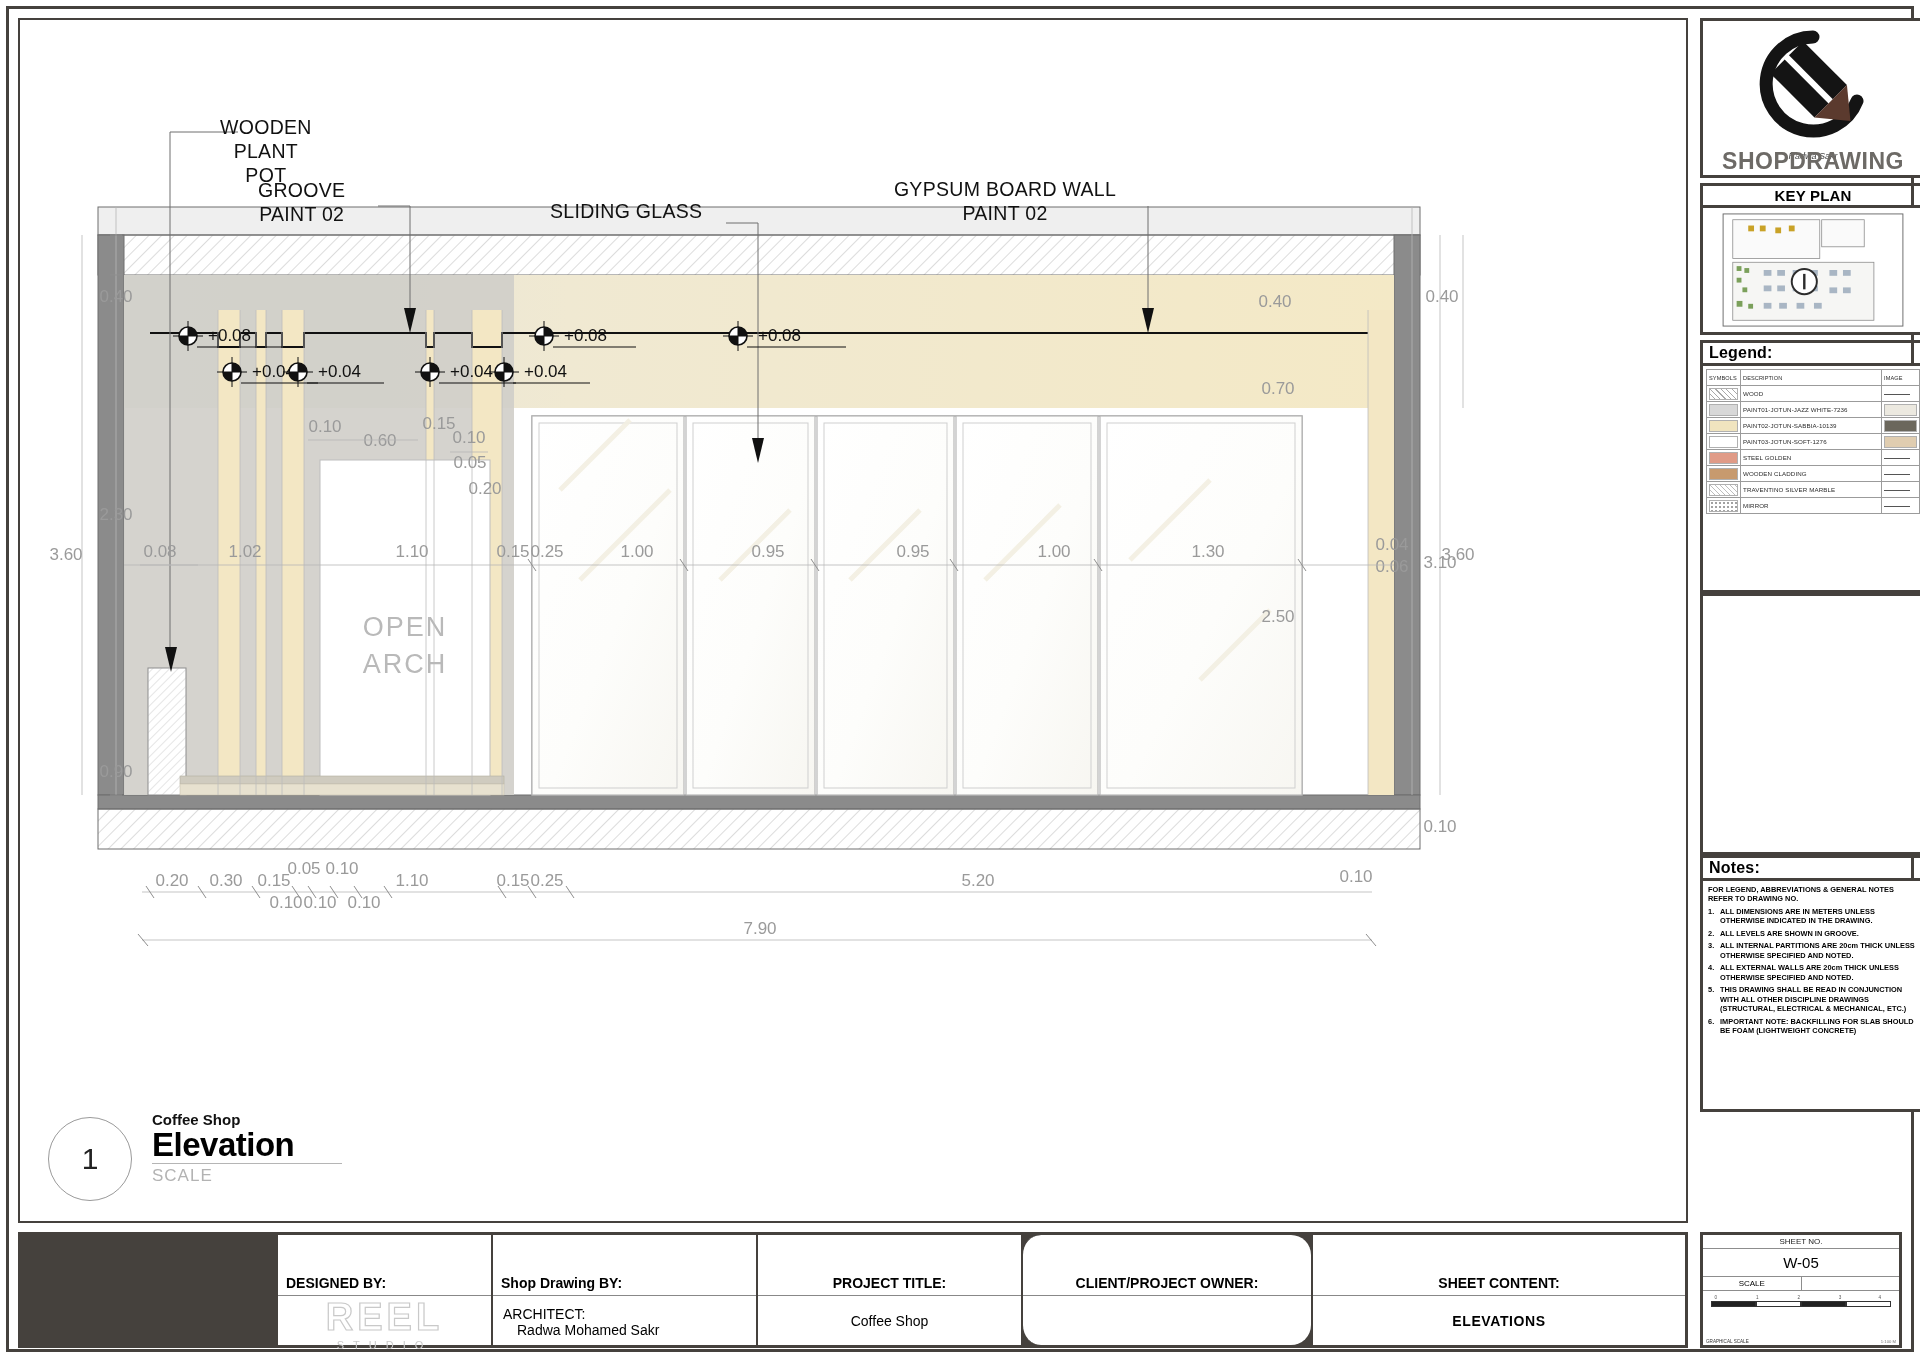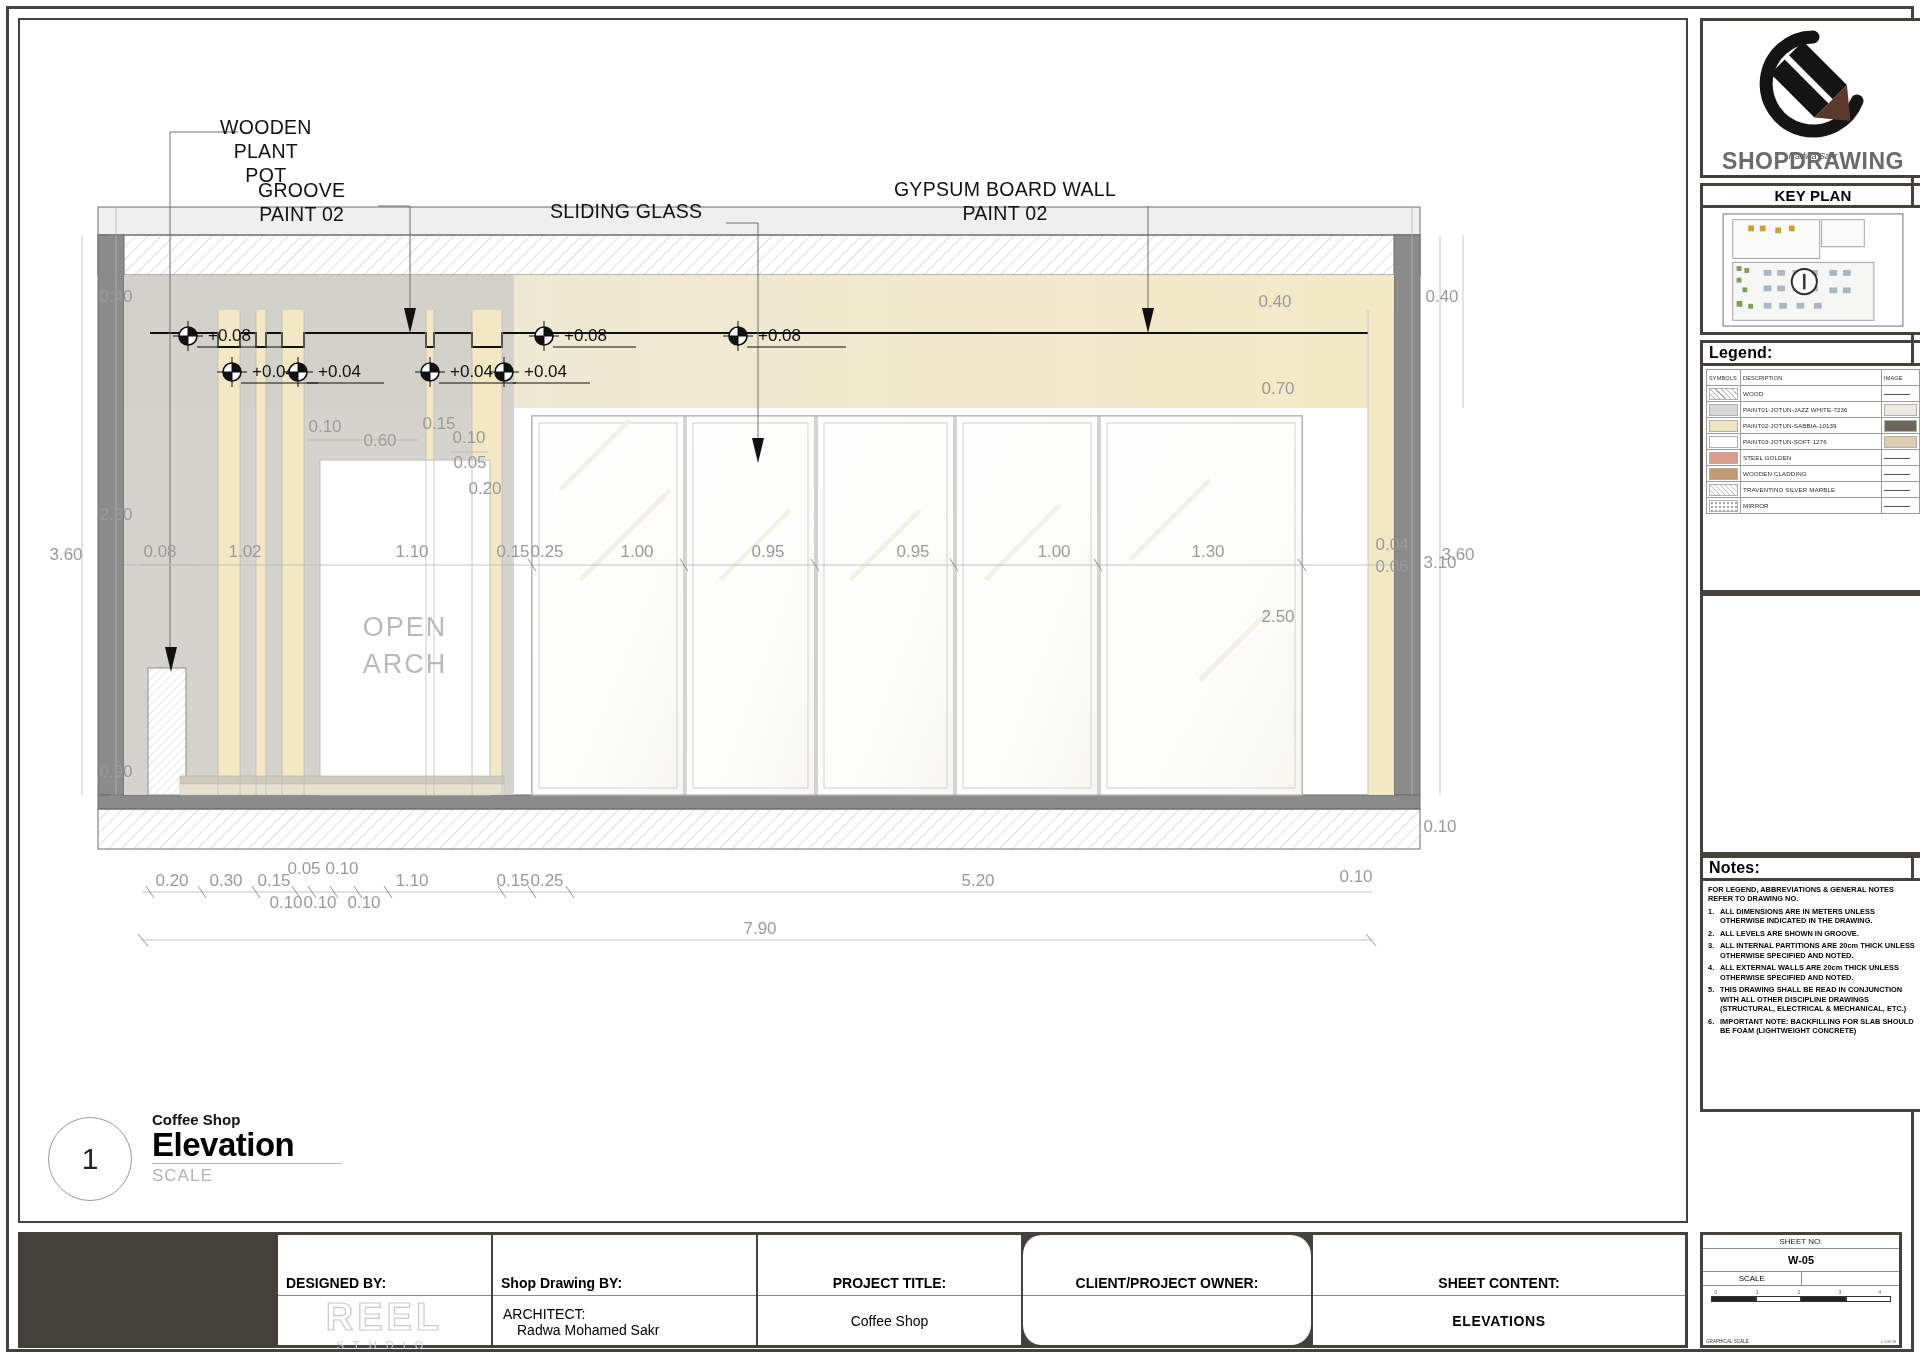--- a/index.html
+++ b/index.html
@@ -74,21 +74,21 @@
   .reel { display:flex; flex-direction:column; align-items:center; justify-content:center;
           width:100%; color:#bdbdbd; }
   .reel-main { font-size:38px; font-weight:bold; letter-spacing:4px;
                -webkit-text-stroke:1.2px #c9c9c9; color:transparent; line-height:1; }
   .reel-sub { font-size:11px; letter-spacing:9px; color:#c9c9c9; margin-top:3px; }
 
   .sheet-col { position:absolute; left:1700px; top:1232px; width:202px; height:116px;
                border:3px solid #45413d; background:#fff; display:flex; flex-direction:column; }
   .sc-row { border-bottom:1px solid #8d8d8d; text-align:center; }
   .sc-lab { font-size:8px; padding:2px 0; color:#222; }
-  .sc-no  { font-size:11px; font-weight:bold; padding:5px 16px; }
+  .sc-no  { font-size:15px; font-weight:normal; padding:5px 16px; }
   .sc-split { display:flex; border-bottom:1px solid #8d8d8d; }
   .sc-split > div { flex:1; font-size:8px; padding:2px 0; text-align:center; }
   .sc-split > div:first-child { border-right:1px solid #8d8d8d; }
   .sc-graph { flex:1; position:relative; padding:4px 8px 0 8px; }
   .gbar { display:flex; height:6px; width:100%; }
   .gbar div { flex:1; border:1px solid #333; }
   .gbar div:nth-child(odd) { background:#222; }
   .gbar div:nth-child(even) { background:#fff; }
   .gtext { position:absolute; left:3px; bottom:1px; font-size:4.6px; color:#333; }
   .gtext-r { position:absolute; right:3px; bottom:1px; font-size:4.2px; color:#777; }

